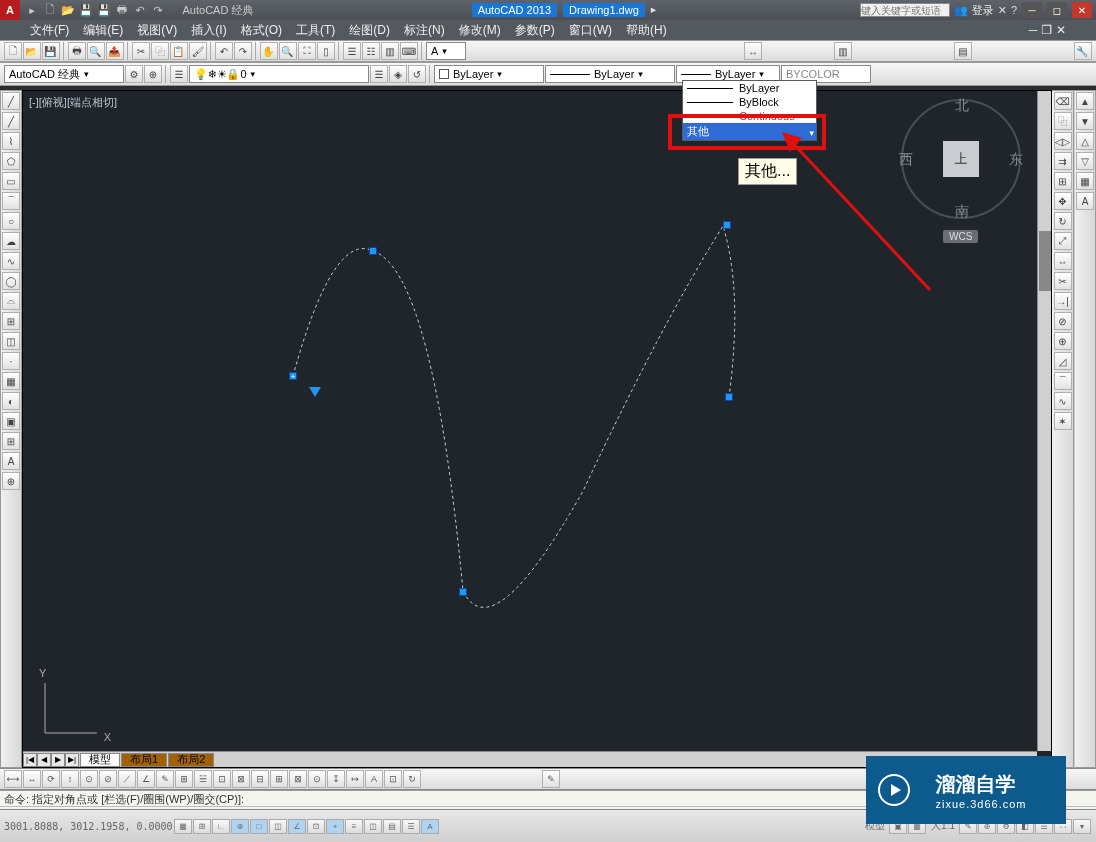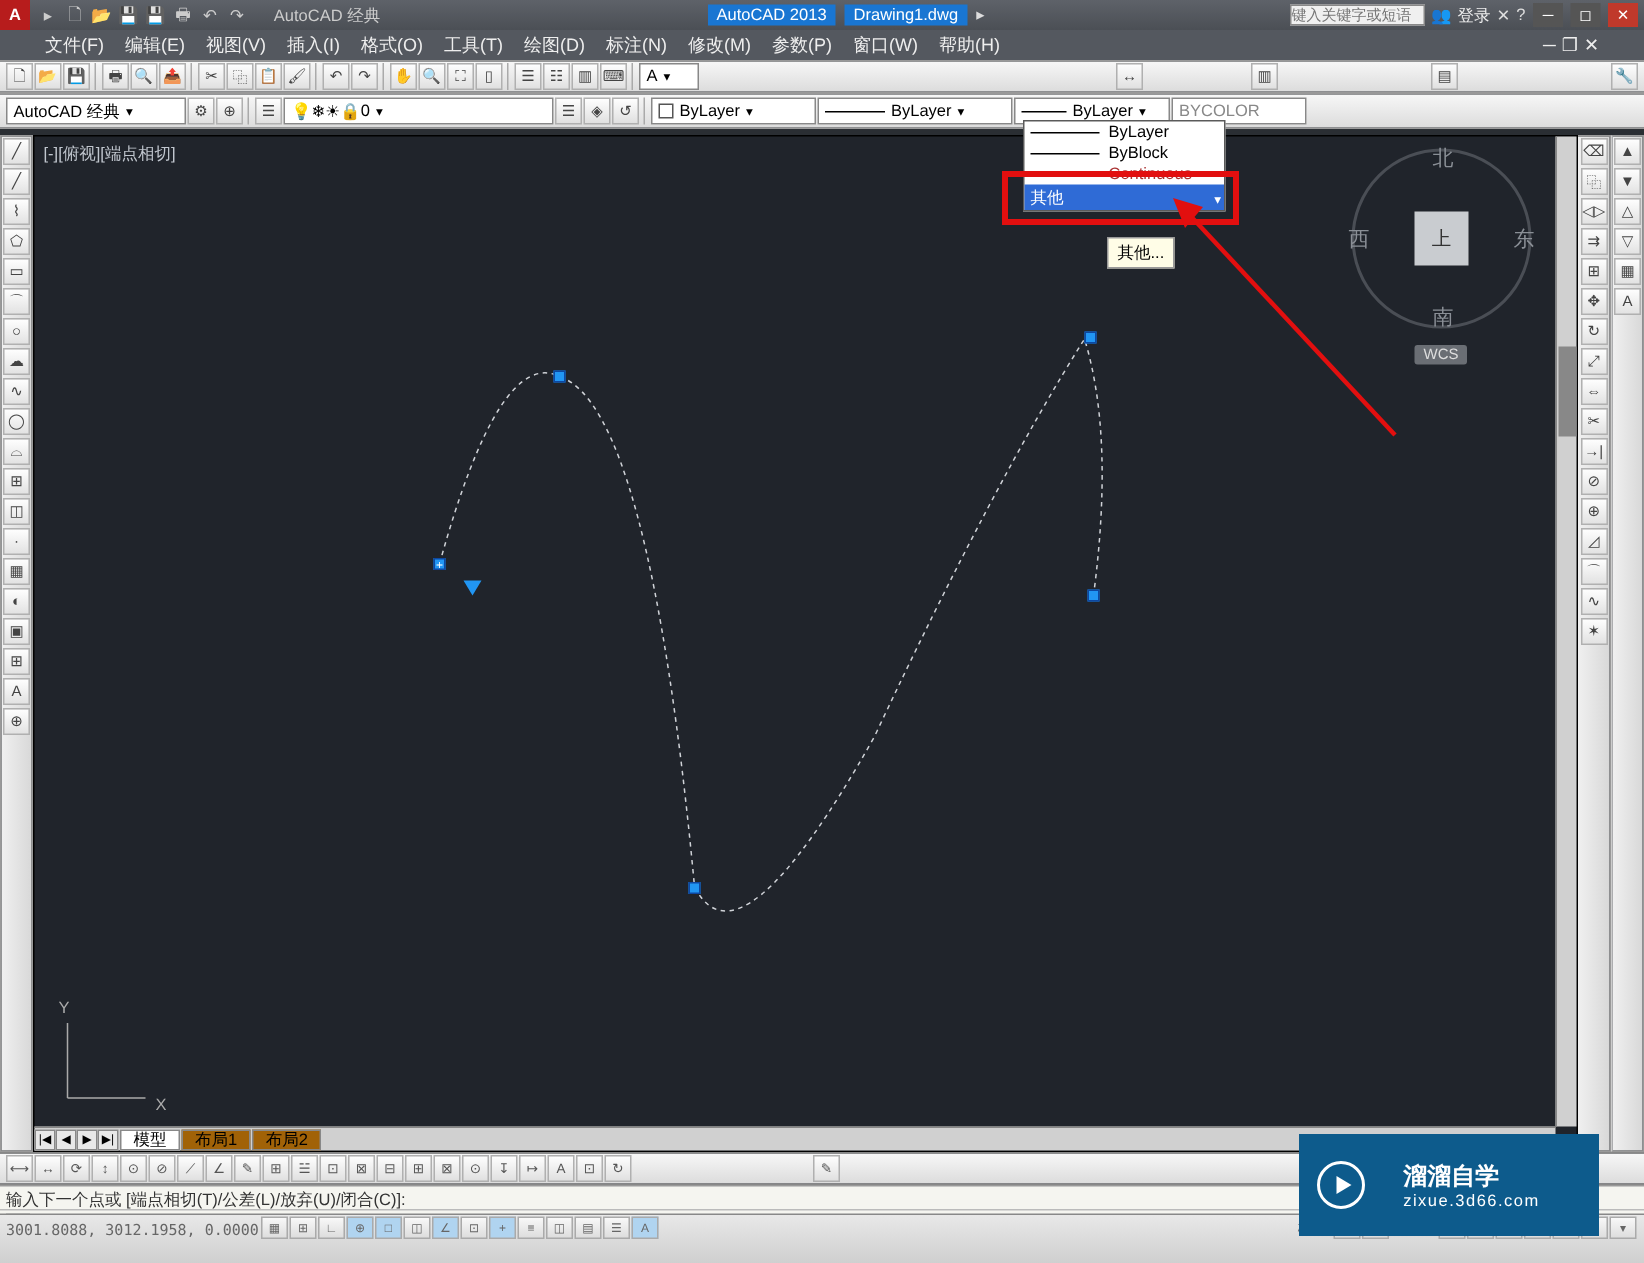--- a/index.html
+++ b/index.html
@@ -67,21 +67,21 @@
 .lt-dropdown { position: absolute; top: 80px; left: 682px; width: 135px; background: #fff; border: 1px solid #5a5a5a; font-size: 11px; z-index: 10; }
 .lt-dropdown .item { display: flex; align-items: center; padding: 1px 4px; gap: 6px; }
 .lt-dropdown .item .line { width: 46px; height: 1px; background: #000; }
 .lt-dropdown .item.sel { background: #2f6bd6; color: #fff; }
 .lt-dropdown .item.strike { text-decoration: line-through; color: #a33; }
 .lt-dropdown .arrow { position: absolute; right: 2px; bottom: 2px; font-size: 9px; color: #fff; }
 
 .red-box { position: absolute; top: 114px; left: 668px; width: 158px; height: 36px; border: 4px solid #e20f0f; z-index: 11; }
 .arrow-svg { position: absolute; top: 130px; left: 780px; z-index: 12; }
 
-.tooltip { position: absolute; top: 158px; left: 738px; background: #fffde7; border: 1px solid #999; padding: 2px 6px; font-size: 11px; z-index: 9; }
+.tooltip { position: absolute; top: 158px; left: 738px; background: #fffde7; border: 1px solid #999; padding: 2px 6px; font-size: 16px; z-index: 9; }
 
 
 .spline-svg { position: absolute; top: 0; left: 0; }
 .grip { position: absolute; width: 8px; height: 8px; background: #2196f3; border: 1px solid #0d47a1; }
 .grip.plus { display: flex; align-items: center; justify-content: center; color: #fff; font-size: 8px; }
 .tri { position: absolute; width: 0; height: 0; border-left: 6px solid transparent; border-right: 6px solid transparent; border-top: 10px solid #2196f3; }
 
 
 .ucs { position: absolute; bottom: 24px; left: 14px; color: #aaa; font-size: 11px; }
 .ucs svg { stroke: #aaa; }
@@ -89,29 +89,29 @@
 
 .bottom-toolbar { position: absolute; bottom: 52px; left: 0; right: 0; height: 22px; background: linear-gradient(#f7f7f7,#dcdcdc); border-top: 1px solid #888; border-bottom: 1px solid #888; display: flex; align-items: center; padding: 0 4px; }
 .bottom-toolbar .btn { width: 18px; height: 18px; border: 1px solid #b0b0b0; background: linear-gradient(#fefefe,#e0e0e0); margin-right: 1px; font-size: 9px; color: #555; display:flex; align-items:center; justify-content:center; }
 
 .cmd-area { position: absolute; bottom: 18px; left: 0; right: 0; height: 34px; background: #f5f5f0; border-top: 1px solid #999; font-size: 11px; font-family: "SimSun", monospace; color: #333; padding: 1px 4px; overflow: hidden; }
 .cmd-area .line { white-space: nowrap; }
 .cmd-prompt { position: absolute; bottom: 0; left: 0; right: 0; height: 18px; background: #f5f5f0; border-top: 1px solid #bbb; display: flex; align-items: center; font-size: 11px; padding: 0 4px; }
 .cmd-prompt .icon { width: 16px; height: 14px; background: #e0e0e0; border: 1px solid #aaa; margin-right: 3px; }
 .cmd-prompt input { flex: 1; border: none; font-size: 11px; font-style: italic; color: #888; background: transparent; }
 
-.status-bar { position: absolute; bottom: 0; left: 0; right: 0; height: 18px; background: linear-gradient(#e8e8e8,#cfcfcf); border-top: 1px solid #888; display: flex; align-items: flex-end; font-size: 10px; color: #666; padding: 16px 4px; }
+.status-bar { position: absolute; bottom: 0; left: 0; right: 0; height: 18px; background: linear-gradient(#e8e8e8,#cfcfcf); border-top: 1px solid #888; display: flex; align-items: center; font-size: 10px; color: #666; padding: 16px 4px; }
 .status-bar .coords { width: 170px; font-family: monospace; }
 .status-bar .sbtn { width: 18px; height: 15px; border: 1px solid #aaa; background: linear-gradient(#f8f8f8,#ddd); margin-right: 1px; font-size: 8px; display:flex; align-items:center; justify-content:center; }
 .status-bar .sbtn.on { background: #b0d4f0; }
 .status-bar .spacer { flex: 1; }
 .status-bar .rlabel { padding: 0 4px; }
 
 .brand-overlay { position: absolute; bottom: 18px; right: 30px; width: 200px; height: 68px; background: #0d5b8c; color: #fff; display: flex; align-items: center; justify-content: center; flex-direction: column; z-index: 20; }
-.brand-overlay .title { font-size: 16px; font-weight: bold; }
+.brand-overlay .title { font-size: 20px; font-weight: bold; }
 .brand-overlay .sub { font-size: 11px; letter-spacing: 1px; }
 .brand-overlay .play { position: absolute; left: 12px; width: 32px; height: 32px; border: 2px solid #fff; border-radius: 50%; display: flex; align-items: center; justify-content: center; }
 .brand-overlay .play::after { content: ""; border-left: 10px solid #fff; border-top: 6px solid transparent; border-bottom: 6px solid transparent; margin-left: 3px; }
 </style>
 </head>
 <body>
 
 <div class="title-bar">
   <div class="logo">A</div>
   <div class="qat">
@@ -373,21 +373,20 @@
   <div class="btn">↧</div>
   <div class="btn">↦</div>
   <div class="btn">A</div>
   <div class="btn">⊡</div>
   <div class="btn">↻</div>
   <div class="sel dd" style="width:120px"></div>
   <div class="btn">✎</div>
 </div>
 
 <div class="cmd-area">
-  <div class="line">输入下一个点或 [端点相切(T)/公差(L)/放弃(U)/闭合(C)]:</div>
   <div class="line">命令: 指定对角点或 [栏选(F)/圈围(WP)/圈交(CP)]:</div>
 </div>
 <div class="cmd-prompt" style="bottom:18px">
   <div class="icon"></div>
   <span style="margin-right:2px">▸</span>
 </div>
 
 <div class="status-bar">
   <div class="coords">3001.8088, 3012.1958, 0.0000</div>
   <div class="sbtn">▦</div>

